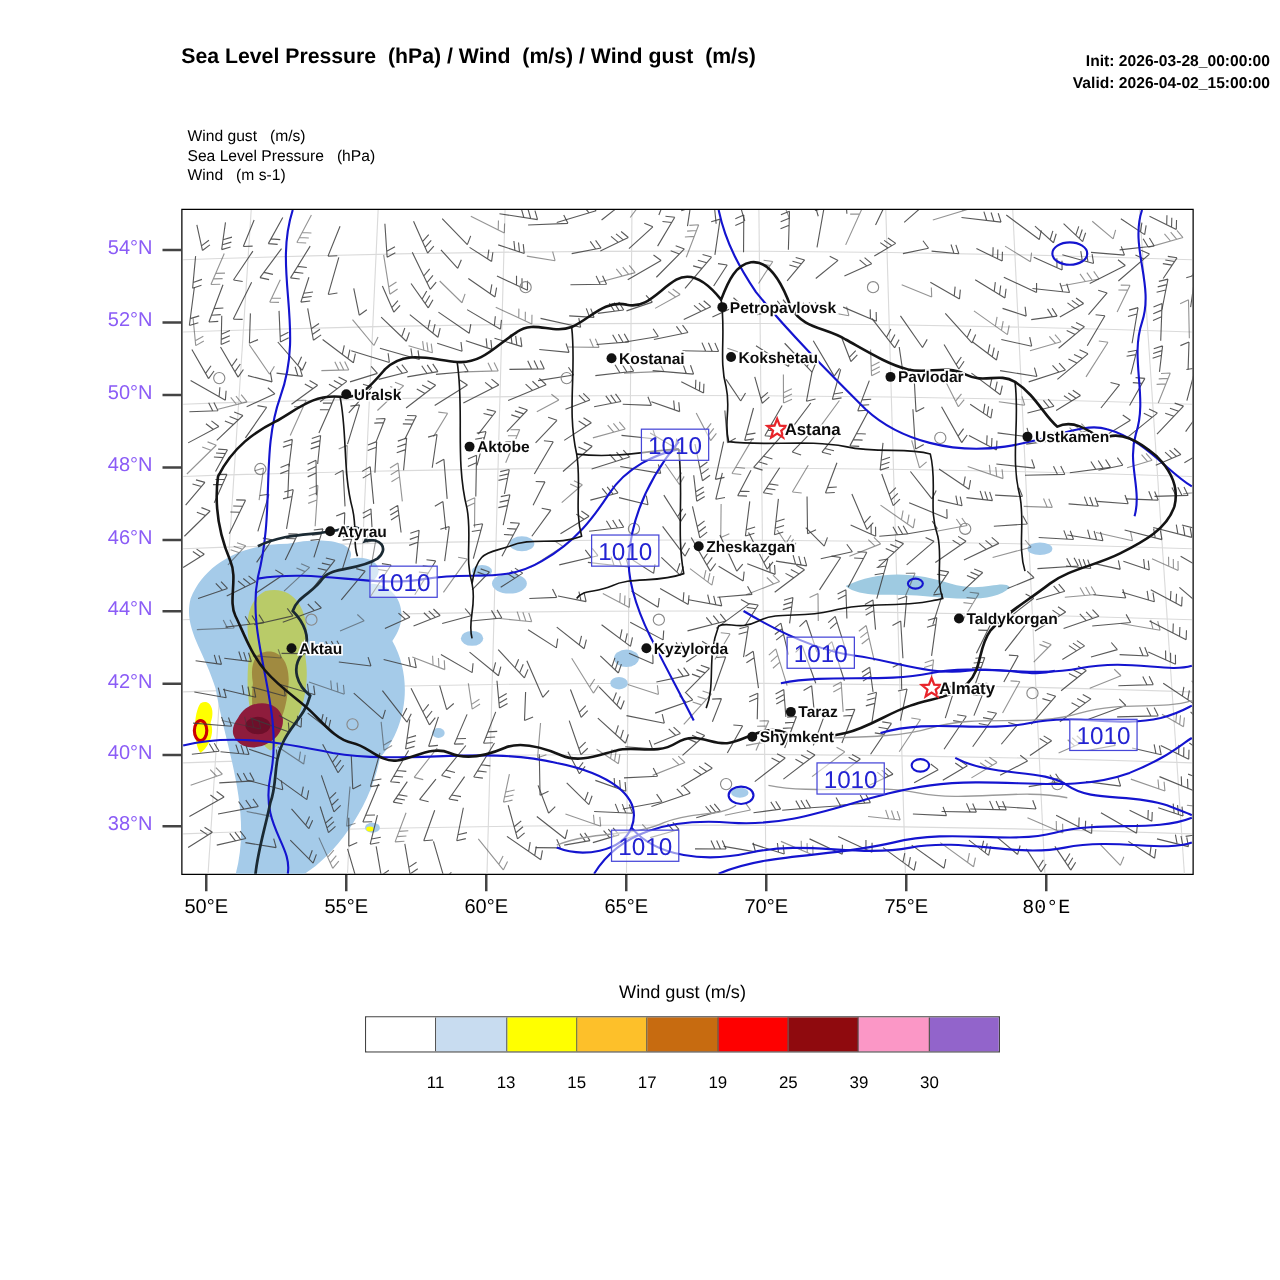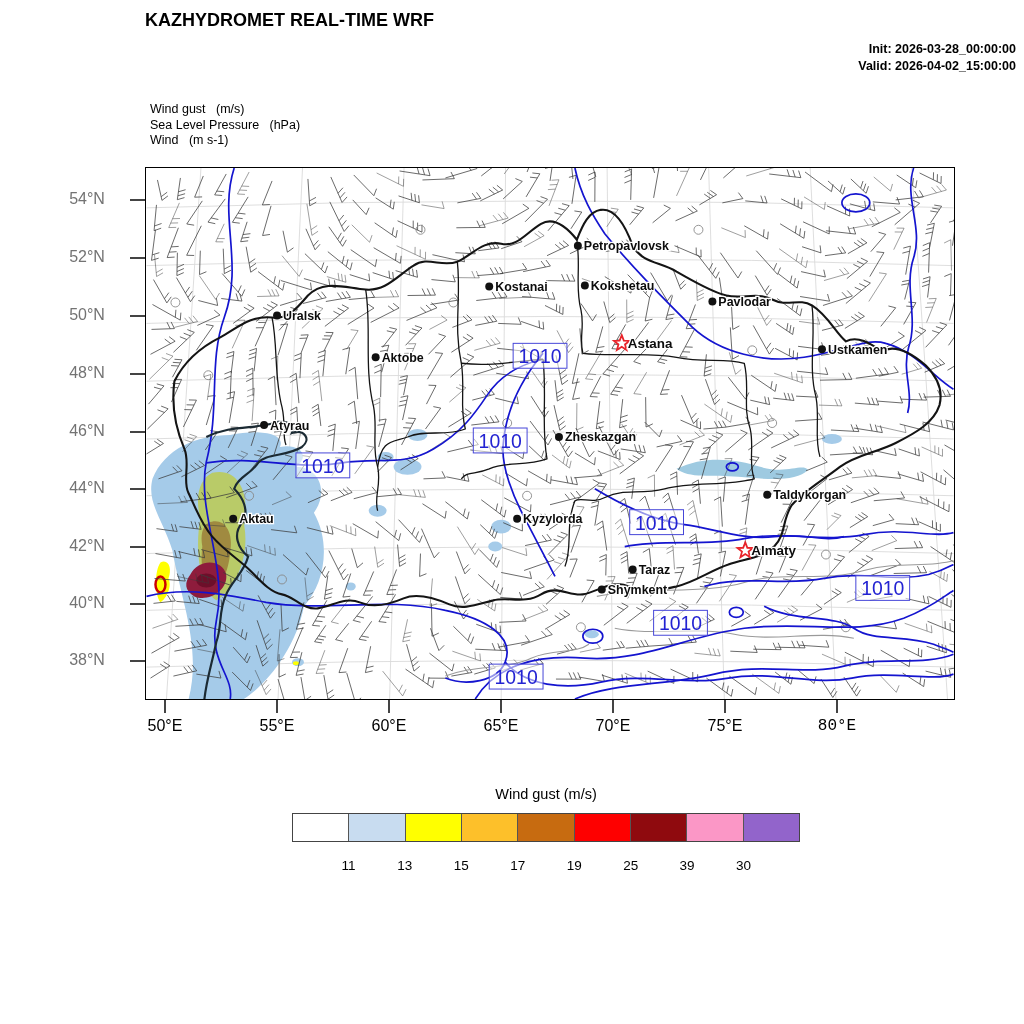--- a/index.html
+++ b/index.html
@@ -6,35 +6,35 @@
   .page{position:relative;width:1024px;height:1024px;background:#ffffff;overflow:hidden;
         font-family:"Liberation Sans", sans-serif;color:#000;}
   .title{position:absolute;left:145px;top:10px;font-size:18px;font-weight:bold;white-space:pre;}
   .subtitle{position:absolute;left:145px;top:35px;font-size:17px;font-weight:bold;white-space:pre;}
   .initline{position:absolute;right:8px;top:42px;font-size:12.5px;font-weight:bold;text-align:center;white-space:pre;}
   .validline{position:absolute;right:8px;top:59px;font-size:12.5px;font-weight:bold;text-align:right;white-space:pre;}
   .map-legend{position:absolute;left:150px;top:102px;font-size:12.5px;line-height:15.5px;}
   .map-legend div{white-space:pre;}
   .map-frame{position:absolute;left:145px;top:167px;width:810px;height:533px;border:1.6px solid #000;box-sizing:border-box;background:#fff;}
   .map-frame svg{position:absolute;left:0;top:0;width:100%;height:100%;display:block;}
-  .lat-label{position:absolute;width:70px;text-align:center;font-size:16px;color:#737373;}
+  .lat-label{position:absolute;width:70px;text-align:right;font-size:16px;color:#8b5cf6;}
   .lat-tick{position:absolute;height:2px;background:#444;}
   .lon-label{position:absolute;width:60px;text-align:center;font-size:16px;color:#000;}
   .lon-tick{position:absolute;width:2px;background:#444;}
   .cb-title{position:absolute;left:292px;top:786px;width:508px;text-align:center;font-size:14.5px;}
   .colorbar{position:absolute;left:292px;top:813px;width:508px;height:29px;display:flex;border:1px solid #444;box-sizing:border-box;}
   .cb-seg{flex:1 1 0;border-right:1px solid #555;}
   .cb-seg:last-child{border-right:none;}
   .cb-tick{position:absolute;width:34px;text-align:center;font-size:13.5px;top:858px;}
 </style>
 </head>
 <body>
 
 <div class="page">
-  <div class="title">KAZHYDROMET REAL-TIME WRF</div>
+  <div class="subtitle">Sea Level Pressure  (hPa) / Wind  (m/s) / Wind gust  (m/s)</div>
   <div class="initline">Init: 2026-03-28_00:00:00</div>
   <div class="validline">Valid: 2026-04-02_15:00:00</div>
 
   <div class="map-legend">
     <div>Wind gust   (m/s)</div>
     <div>Sea Level Pressure   (hPa)</div>
     <div>Wind   (m s-1)</div>
   </div>
 
   <div id="latAxis">

